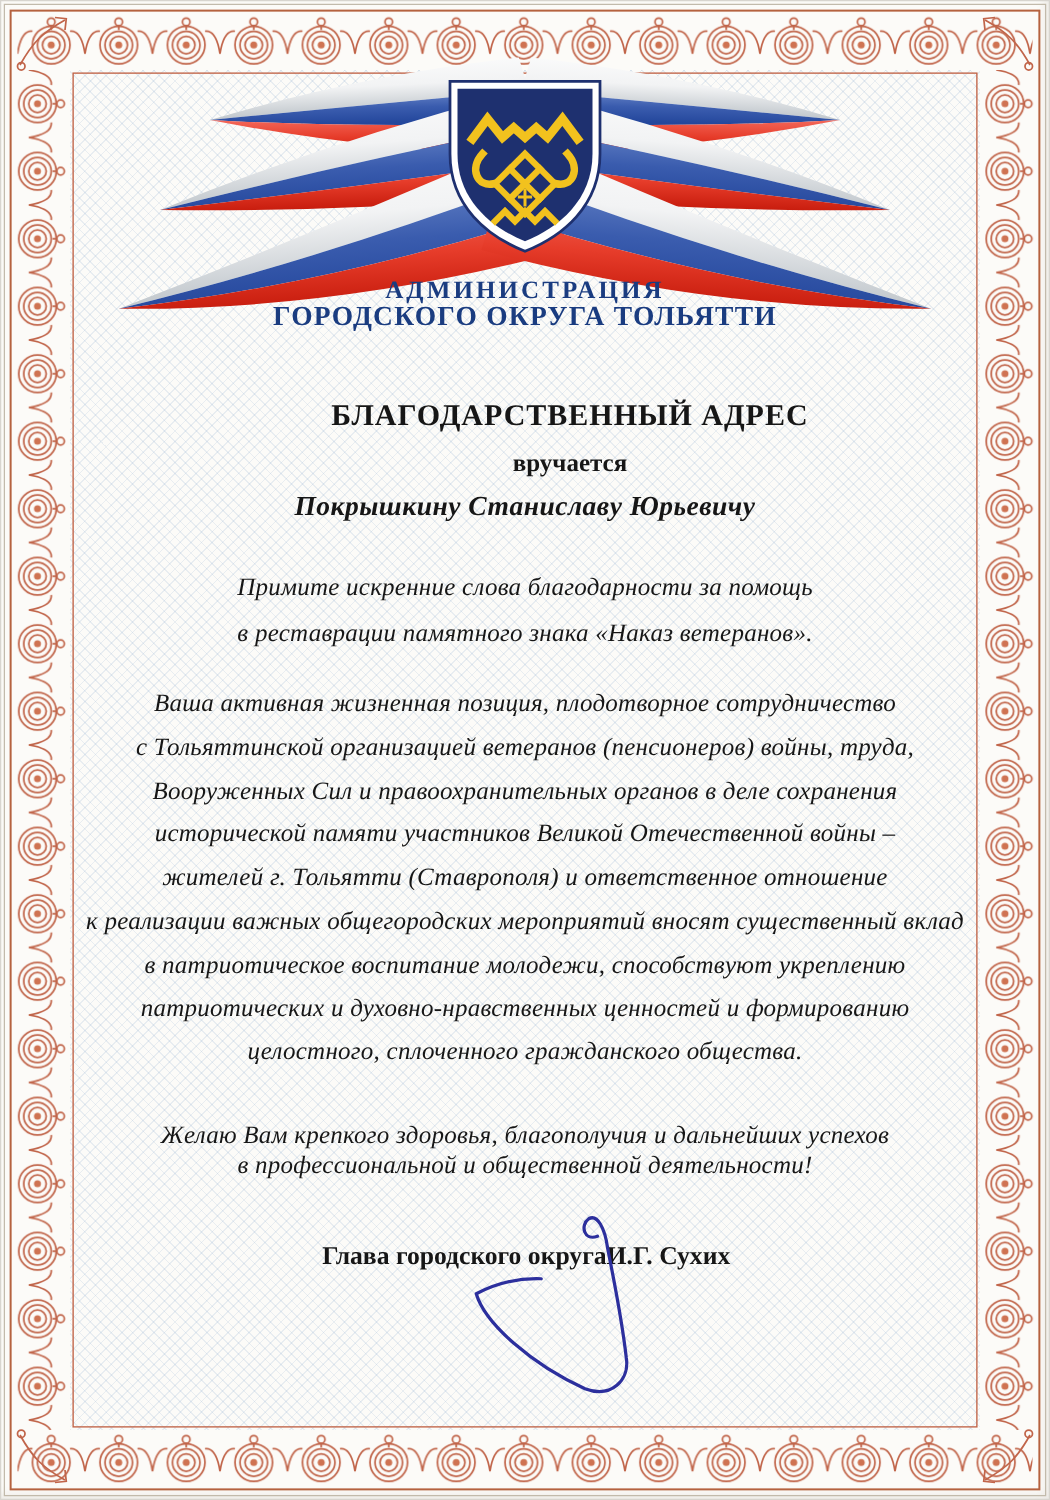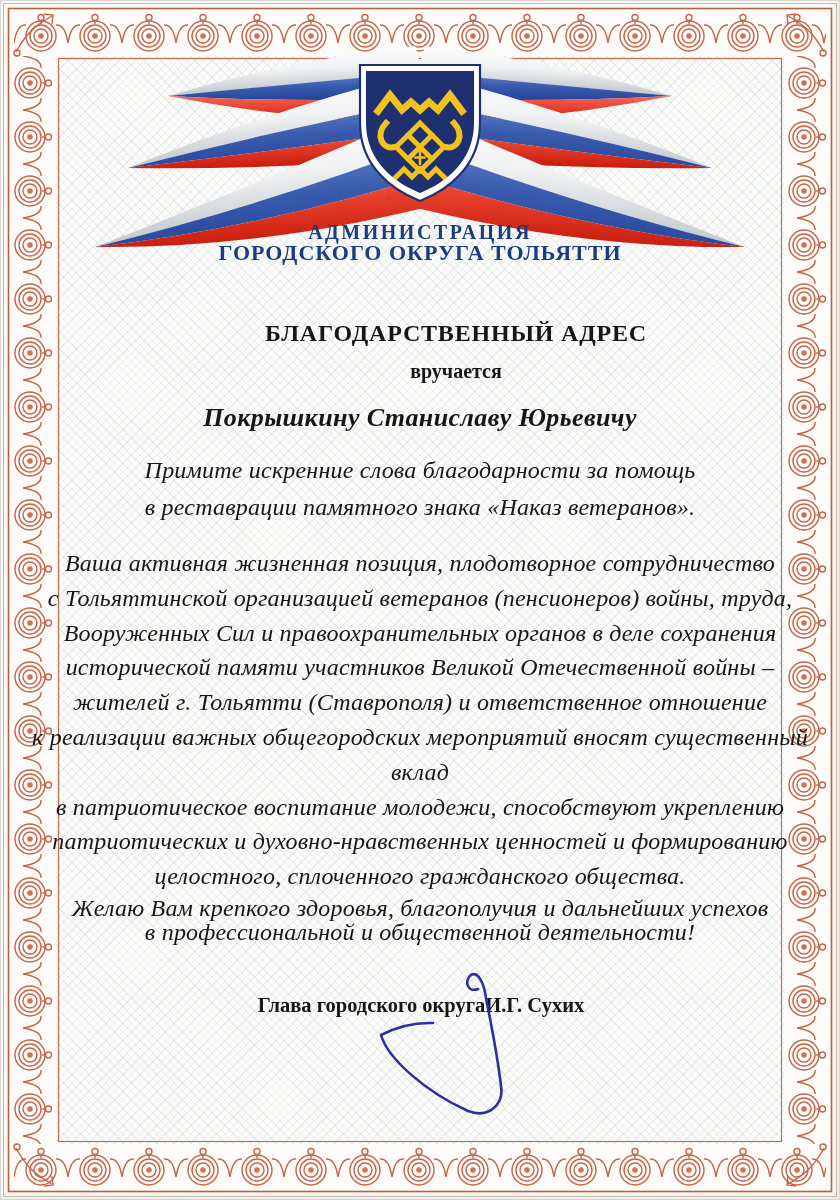--- a/index.html
+++ b/index.html
@@ -21,23 +21,23 @@
       repeating-linear-gradient(-45deg, rgba(135,168,205,.17) 0 1px, transparent 1px 6px);
     pointer-events:none;
   }
   svg.layer{position:absolute;left:0;top:0;}
   .abs{position:absolute;left:0;width:100%;text-align:center;}
   .org{color:#1a3c80;font-weight:bold;line-height:30px;}
   .org-1{font-size:20px;letter-spacing:2.5px;}
   .org-2{font-size:22px;letter-spacing:1px;}
   .title{top:320px;font-size:24px;font-weight:bold;letter-spacing:.8px;margin-left:36px;}
   .presented{top:360px;font-size:20px;font-weight:bold;padding-left:36px;}
-  .recipient{top:392px;font-size:26px;font-weight:bold;font-style:italic;letter-spacing:.4px;margin-top:11px;}
+  .recipient{top:392px;font-size:22px;font-weight:bold;font-style:italic;letter-spacing:.4px;}
   .para{
-    font-style:italic;font-size:24px;white-space:pre-line;
+    font-style:italic;font-size:20px;white-space:pre-line;
     letter-spacing:.2px;
   }
   .p1{top:452px;line-height:36.5px;}
   .p2{top:546px;line-height:34.8px;text-align:center;}
   .p3{top:896px;line-height:24px;}
   .sign-row{
     position:absolute;top:994px;left:0;width:100%;
     display:flex;justify-content:center;
     box-sizing:border-box;padding:0 128px 0 130px;
     font-size:20.5px;font-weight:bold;

